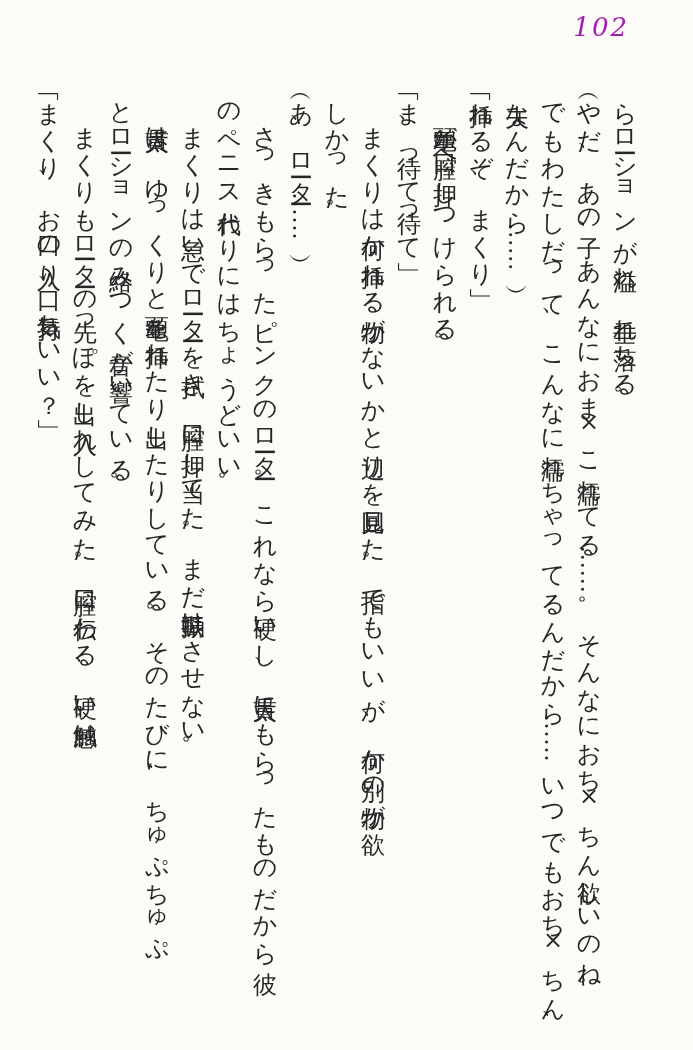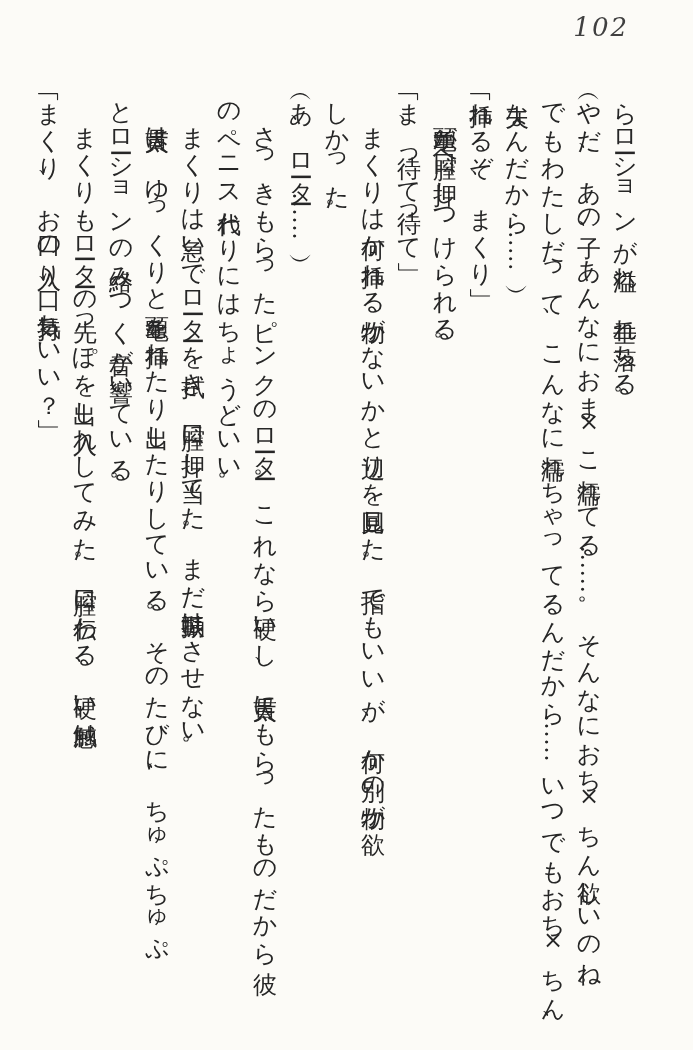--- a/index.html
+++ b/index.html
@@ -42,21 +42,21 @@
     margin: 0;
     padding: 0;
     white-space: nowrap;
     letter-spacing: 0px;
   }
 </style>
 </head>
 <body>
 
 <div class="page" style="background: rgb(252, 251, 247); color: rgb(38, 38, 38);">
-  <div class="page-number" style="color: #404040;">102</div>
+  <div class="page-number" style="color: #a21caf;">102</div>
   <div class="text-area">
       <p class="text-line">らローションが溢れ、垂れ落ちる。</p>
       <p class="text-line">（やだ、あの子、あんなにおま×こ濡れてる……。そんなにおち×ちん欲しいのね。</p>
       <p class="text-line">でもわたしだって、こんなに濡れちゃってるんだから……いつでもおち×ちん、大丈</p>
       <p class="text-line">夫なんだから……）</p>
       <p class="text-line">「挿れるぞ、まくり」</p>
       <p class="text-line">　亀頭が膣口へ押しつけられる。</p>
       <p class="text-line">「ま、待って待って」</p>
       <p class="text-line">　まくりは何か挿れる物がないかと辺りを見回した。指でもいいが、何か別の物が欲</p>
       <p class="text-line">しかった。</p>

